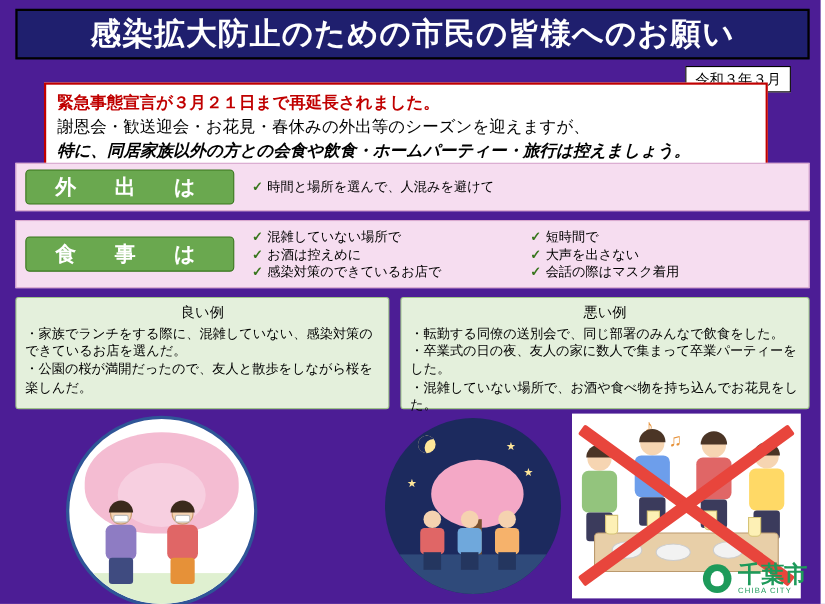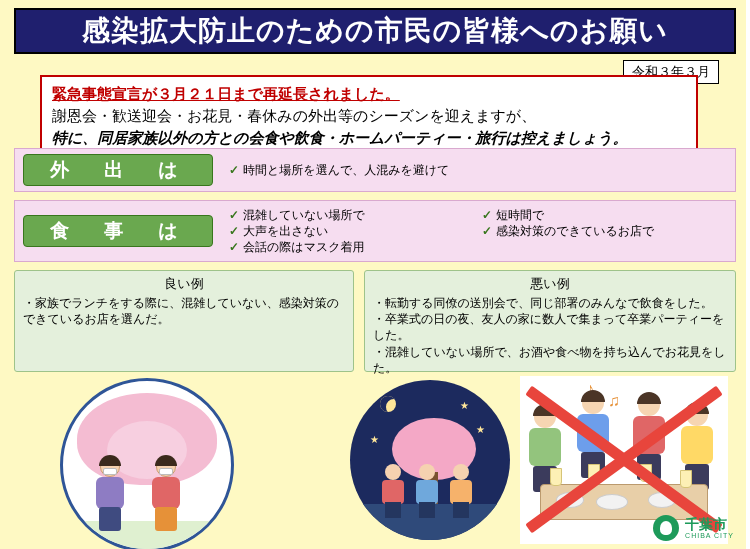--- a/index.html
+++ b/index.html
@@ -11,21 +11,21 @@
     height: 549px;
     background: #ffffff;
     font-family: "Liberation Sans", sans-serif;
     overflow: hidden;
   }
   .page {
     position: relative;
     width: 746px;
     height: 549px;
     box-sizing: border-box;
-    background: #fef9c3;
+    background: #4c1d95;
   }
 
   
   .title-banner {
     position: absolute;
     left: 14px;
     top: 8px;
     width: 722px;
     height: 46px;
     background: #1f1f6e;
@@ -68,21 +68,20 @@
   }
   .lead-line {
     font-size: 15px;
     line-height: 1.45;
     color: #000000;
     white-space: nowrap;
   }
   .lead-line.red {
     color: #c00000;
     font-weight: bold;
-    text-decoration: underline;
   }
   .lead-line.bold {
     font-weight: bold;
     font-style: italic;
   }
 
   
   .cat-row {
     position: absolute;
     box-sizing: border-box;
@@ -497,21 +496,21 @@
     content: "";
     position: absolute;
     left: 7px;
     top: 6px;
     width: 12px;
     height: 14px;
     background: #ffffff;
     border-radius: 50% 50% 40% 40%;
   }
   .logo-text .jp {
-    font-size: 14px;
+    font-size: 21px;
     color: #1d9a5a;
     font-weight: bold;
     line-height: 1.05;
   }
   .logo-text .en {
     font-size: 7px;
     color: #1d9a5a;
     letter-spacing: 1px;
   }
 </style>
@@ -544,34 +543,38 @@
   <div class="cat-row" id="row-shokuji">
     <div class="cat-label">食　事　は</div>
     <div class="cat-items">
       <div class="cat-item">
         <span class="check">✓</span><span>混雑していない場所で</span>
       </div>
       <div class="cat-item">
         <span class="check">✓</span><span>短時間で</span>
       </div>
       <div class="cat-item">
+        <span class="check">✓</span><span>お酒は控えめに</span>
+      </div>
+      <div class="cat-item">
         <span class="check">✓</span><span>大声を出さない</span>
       </div>
       <div class="cat-item">
         <span class="check">✓</span><span>感染対策のできているお店で</span>
       </div>
       <div class="cat-item">
         <span class="check">✓</span><span>会話の際はマスク着用</span>
       </div>
     </div>
   </div>
 
   <div class="ex-box" id="ex-good">
     <div class="ex-title">良い例</div>
     <div class="ex-item">・家族でランチをする際に、混雑していない、感染対策のできているお店を選んだ。</div>
+    <div class="ex-item">・公園の桜が満開だったので、友人と散歩をしながら桜を楽しんだ。</div>
   </div>
 
   <div class="ex-box" id="ex-bad">
     <div class="ex-title">悪い例</div>
     <div class="ex-item">・転勤する同僚の送別会で、同じ部署のみんなで飲食をした。</div>
     <div class="ex-item">・卒業式の日の夜、友人の家に数人で集まって卒業パーティーをした。</div>
     <div class="ex-item">・混雑していない場所で、お酒や食べ物を持ち込んでお花見をした。</div>
   </div>
 
   <div class="illus-area">

